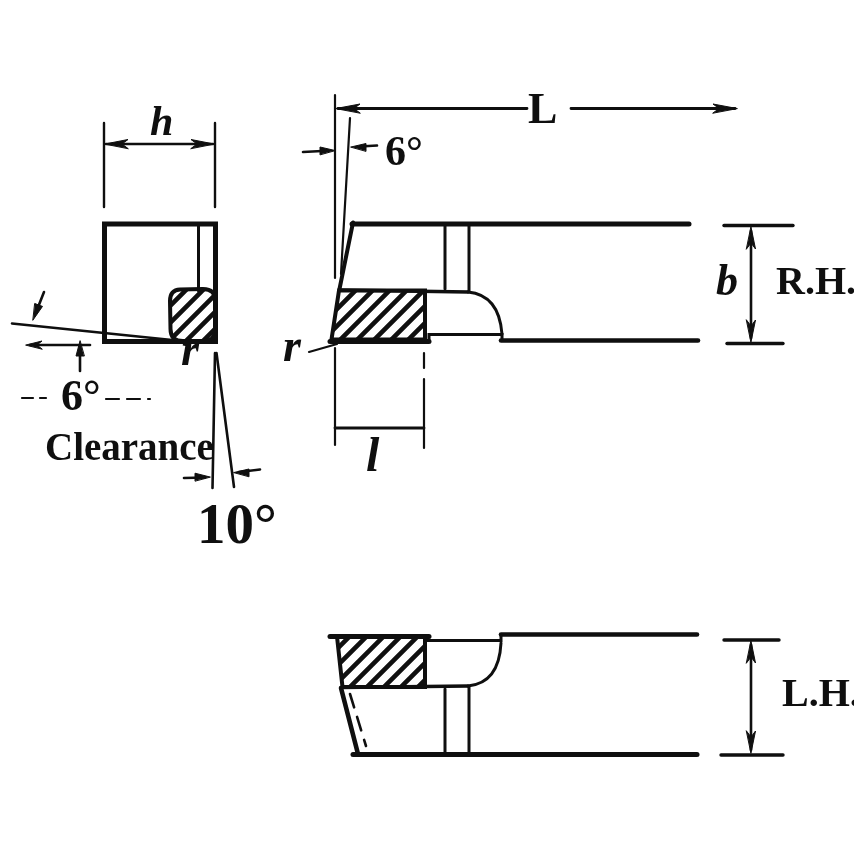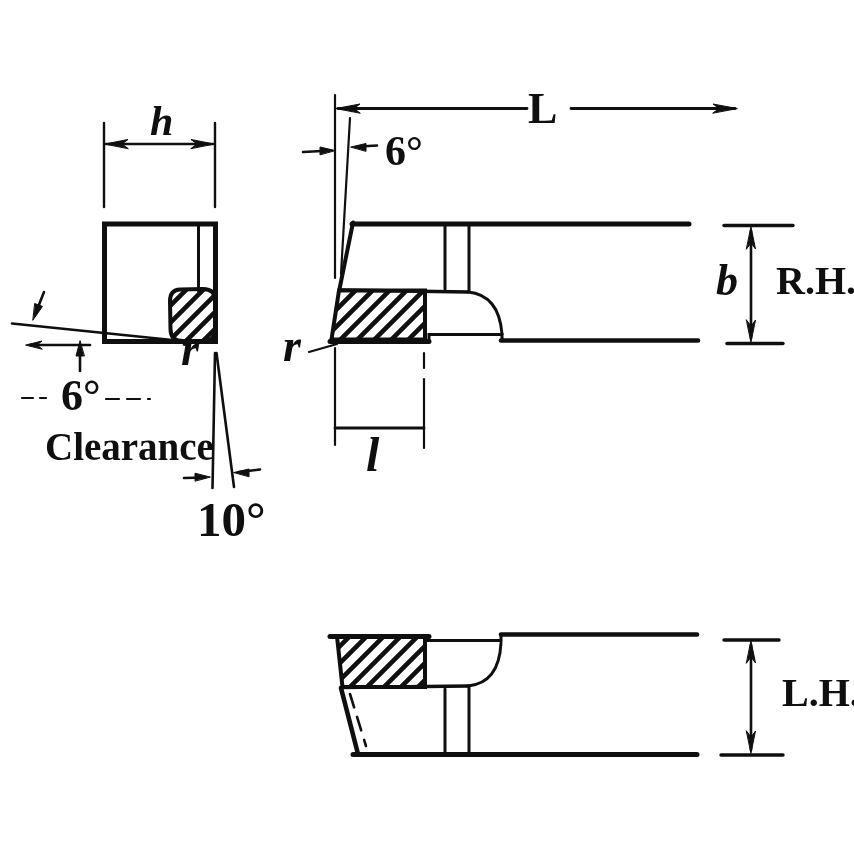--- a/index.html
+++ b/index.html
@@ -128,18 +128,18 @@
   <div class="lbl it" style="left:283px;top:323px;font-size:46px;">r</div>
 
   <div class="lbl it" style="left:181px;top:327px;font-size:46px;">r</div>
 
   <div class="lbl" style="left:61px;top:374px;font-size:44px;">6°</div>
 
   <div class="lbl" style="left:1px;top:427px;font-size:39px;margin-left:44px;">Clearance</div>
 
   <div class="lbl it" style="left:366px;top:431px;font-size:48px;">l</div>
 
-  <div class="lbl" style="left:197px;top:495px;font-size:49px;">10°</div>
+  <div class="lbl" style="left:197px;top:495px;font-size:57px;">10°</div>
 
 
   <div class="lbl" style="left:782px;top:673px;font-size:40px;">L.H.</div>
 
 </div>
 
 </body></html>

